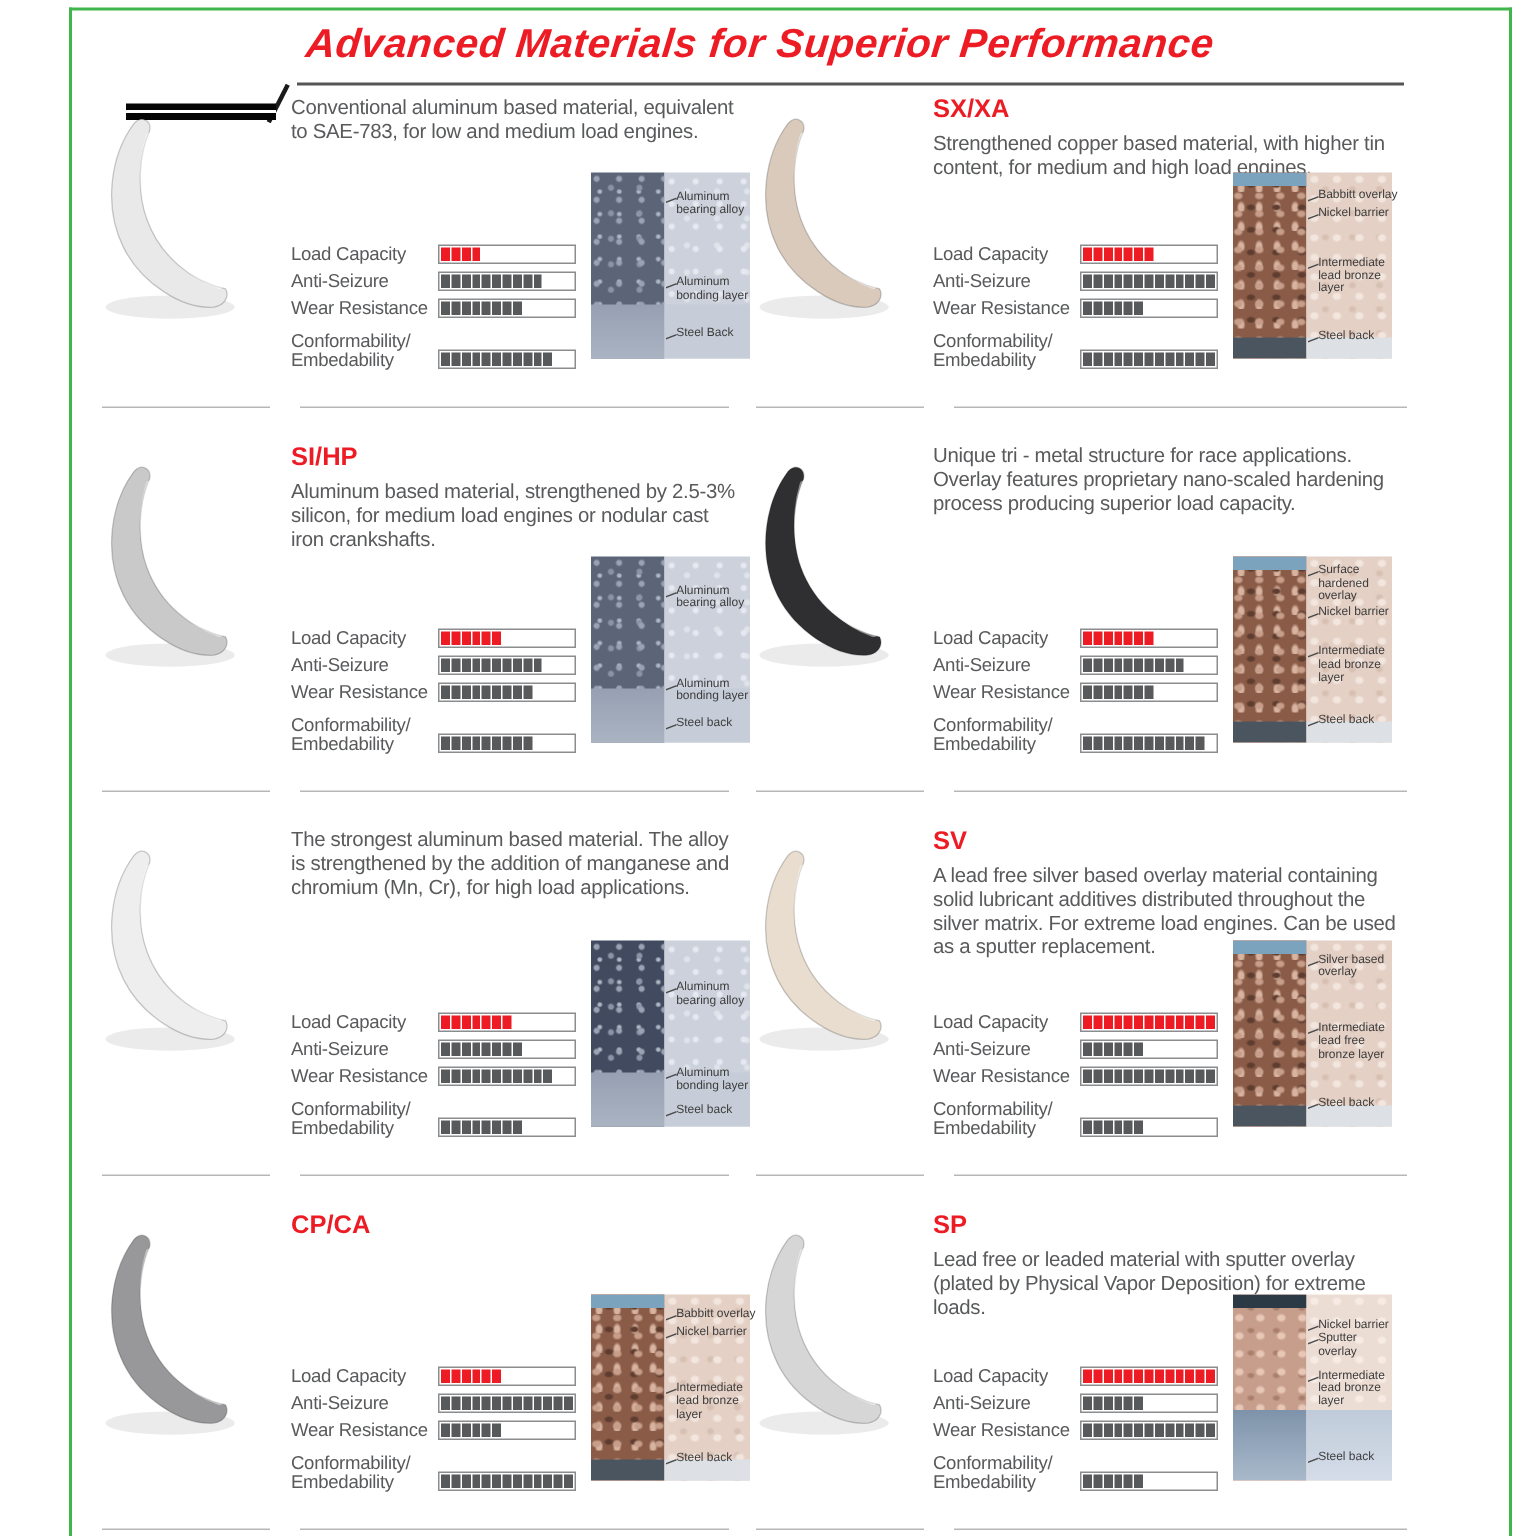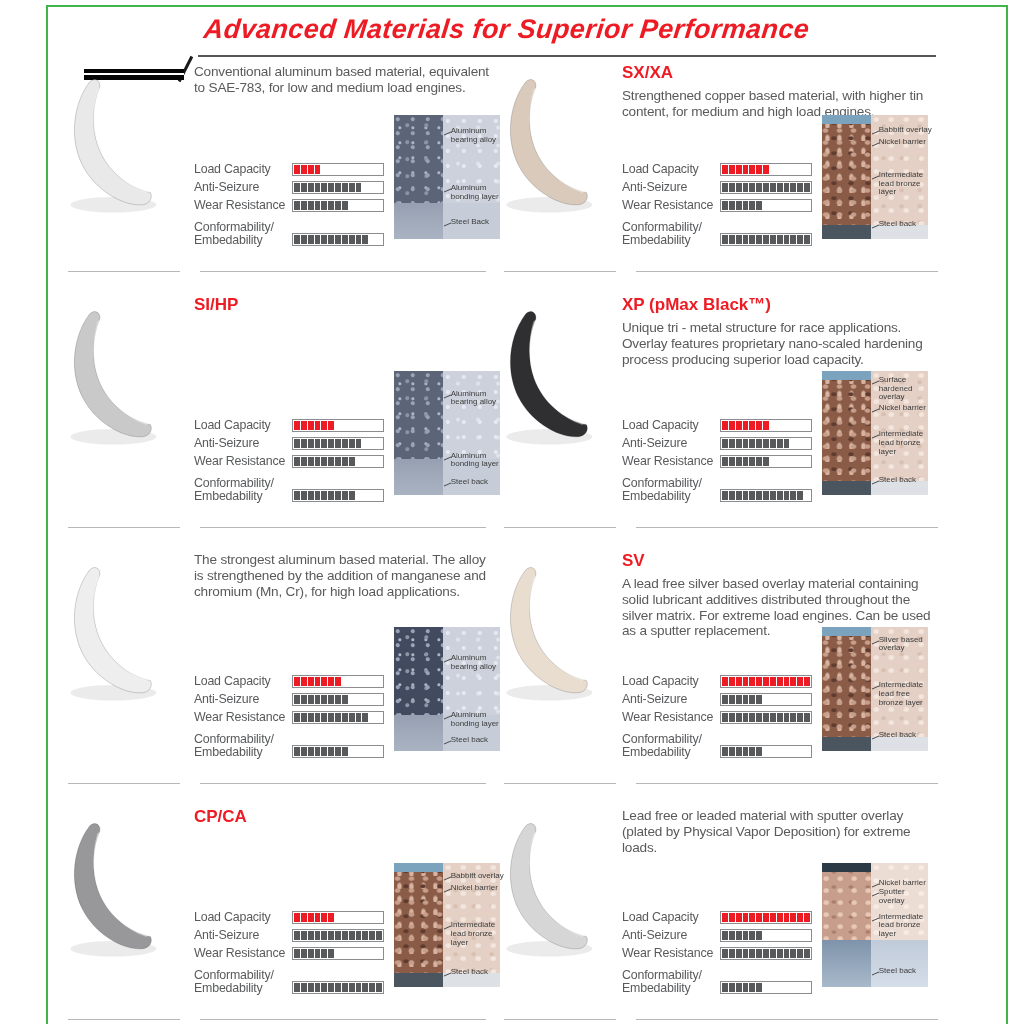--- a/index.html
+++ b/index.html
@@ -307,20 +307,21 @@
     <section class="mat">
     <div class="bearing">
       <svg viewBox="0 0 130 170" style="color: rgb(201, 201, 201);">
         <ellipse cx="62" cy="152" rx="50" ry="9" fill="#000" opacity="0.08"></ellipse>
         <path class="shell" fill="currentColor" stroke="#00000033" stroke-width="1" d="M34,10 C16,34 10,74 26,106 C40,134 72,154 96,152 C104,151 108,144 105,138 C78,132 54,112 44,84 C36,62 38,34 46,16 C48,8 40,3 34,10 Z"></path>
         <path class="hl" fill="none" stroke="#ffffff" stroke-opacity="0.45" stroke-width="6" stroke-linecap="round" d="M46,20 C40,40 40,64 48,84 C58,110 80,128 100,135"></path>
       </svg>
     </div>
     <div class="content">
       <h3 class="hd">SI/HP</h3>
+      <p class="desc">Aluminum based material, strengthened by 2.5-3% silicon, for medium load engines or nodular cast iron crankshafts.</p>
       <div class="details">
         <div class="ratings">
             <div class="rrow">
               <div class="rlabel">Load Capacity</div>
               <div class="rbar">
                 <span class="seg" style="background: rgb(237, 28, 36);"></span>
                 <span class="seg" style="background: rgb(237, 28, 36);"></span>
                 <span class="seg" style="background: rgb(237, 28, 36);"></span>
                 <span class="seg" style="background: rgb(237, 28, 36);"></span>
                 <span class="seg" style="background: rgb(237, 28, 36);"></span>
@@ -407,21 +408,20 @@
   </section>
     <section class="mat">
     <div class="bearing">
       <svg viewBox="0 0 130 170" style="color: rgb(47, 47, 49);">
         <ellipse cx="62" cy="152" rx="50" ry="9" fill="#000" opacity="0.08"></ellipse>
         <path class="shell" fill="currentColor" stroke="#00000033" stroke-width="1" d="M34,10 C16,34 10,74 26,106 C40,134 72,154 96,152 C104,151 108,144 105,138 C78,132 54,112 44,84 C36,62 38,34 46,16 C48,8 40,3 34,10 Z"></path>
         <path class="hl" fill="none" stroke="#ffffff" stroke-opacity="0.45" stroke-width="6" stroke-linecap="round" d="M46,20 C40,40 40,64 48,84 C58,110 80,128 100,135"></path>
       </svg>
     </div>
     <div class="content">
-      <h3 class="hd">XP (pMax Black™)</h3>
       <p class="desc">Unique tri - metal structure for race applications. Overlay features proprietary nano-scaled hardening process producing superior load capacity.</p>
       <div class="details">
         <div class="ratings">
             <div class="rrow">
               <div class="rlabel">Load Capacity</div>
               <div class="rbar">
                 <span class="seg" style="background: rgb(237, 28, 36);"></span>
                 <span class="seg" style="background: rgb(237, 28, 36);"></span>
                 <span class="seg" style="background: rgb(237, 28, 36);"></span>
                 <span class="seg" style="background: rgb(237, 28, 36);"></span>
@@ -815,20 +815,21 @@
   </section>
     <section class="mat">
     <div class="bearing">
       <svg viewBox="0 0 130 170" style="color: rgb(214, 214, 214);">
         <ellipse cx="62" cy="152" rx="50" ry="9" fill="#000" opacity="0.08"></ellipse>
         <path class="shell" fill="currentColor" stroke="#00000033" stroke-width="1" d="M34,10 C16,34 10,74 26,106 C40,134 72,154 96,152 C104,151 108,144 105,138 C78,132 54,112 44,84 C36,62 38,34 46,16 C48,8 40,3 34,10 Z"></path>
         <path class="hl" fill="none" stroke="#ffffff" stroke-opacity="0.45" stroke-width="6" stroke-linecap="round" d="M46,20 C40,40 40,64 48,84 C58,110 80,128 100,135"></path>
       </svg>
     </div>
     <div class="content">
+      <h3 class="hd">SP</h3>
       <p class="desc">Lead free or leaded material with sputter overlay (plated by Physical Vapor Deposition) for extreme loads.</p>
       <div class="details">
         <div class="ratings">
             <div class="rrow">
               <div class="rlabel">Load Capacity</div>
               <div class="rbar">
                 <span class="seg" style="background: rgb(237, 28, 36);"></span>
                 <span class="seg" style="background: rgb(237, 28, 36);"></span>
                 <span class="seg" style="background: rgb(237, 28, 36);"></span>
                 <span class="seg" style="background: rgb(237, 28, 36);"></span>

